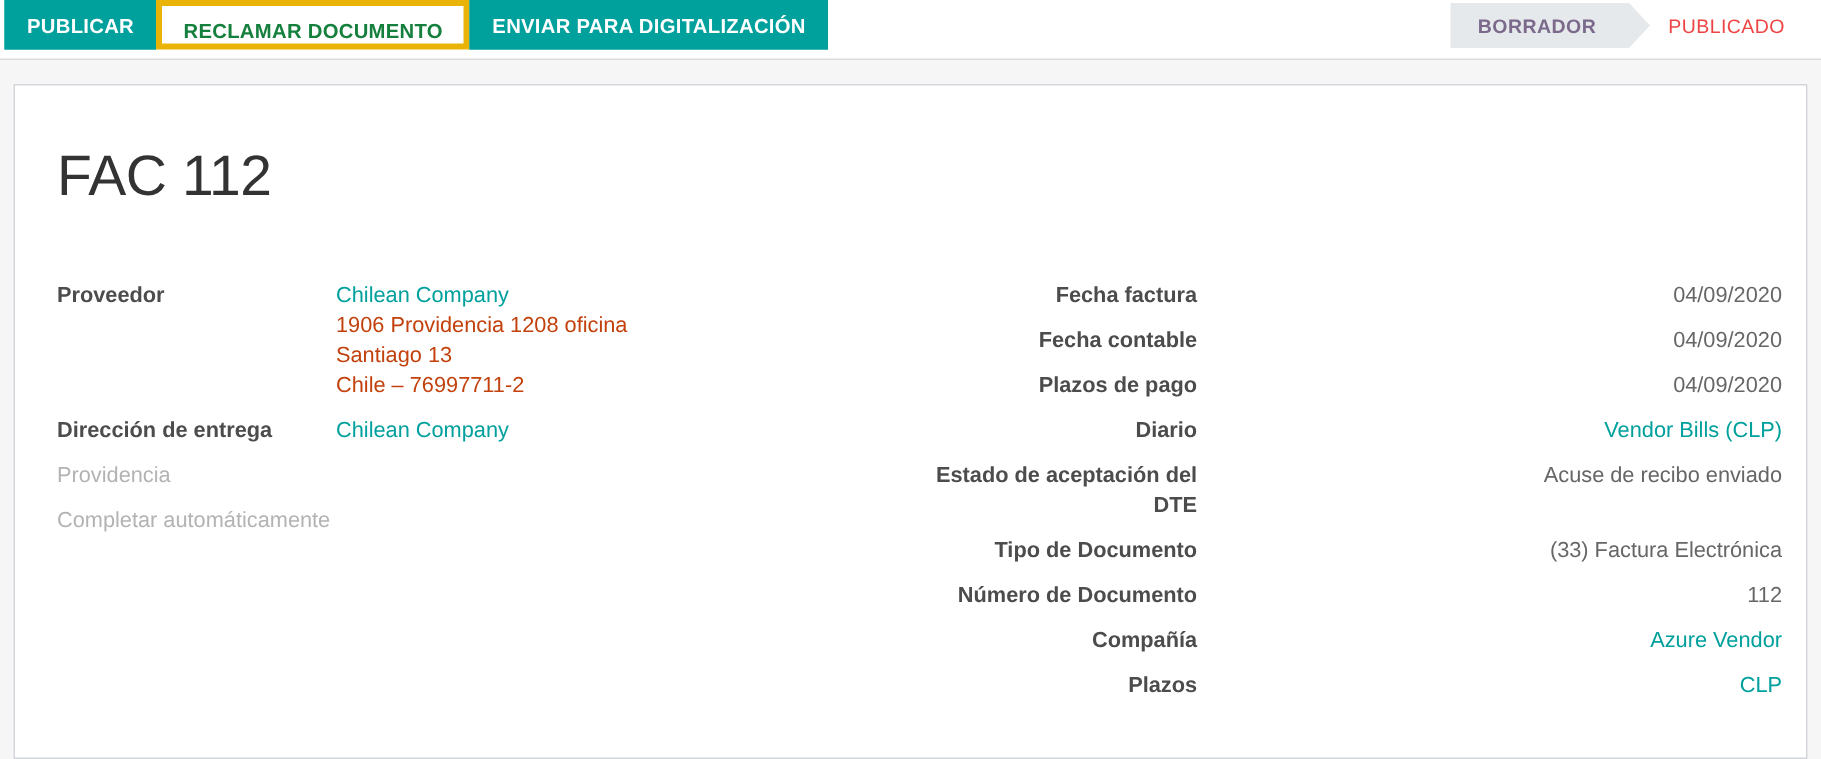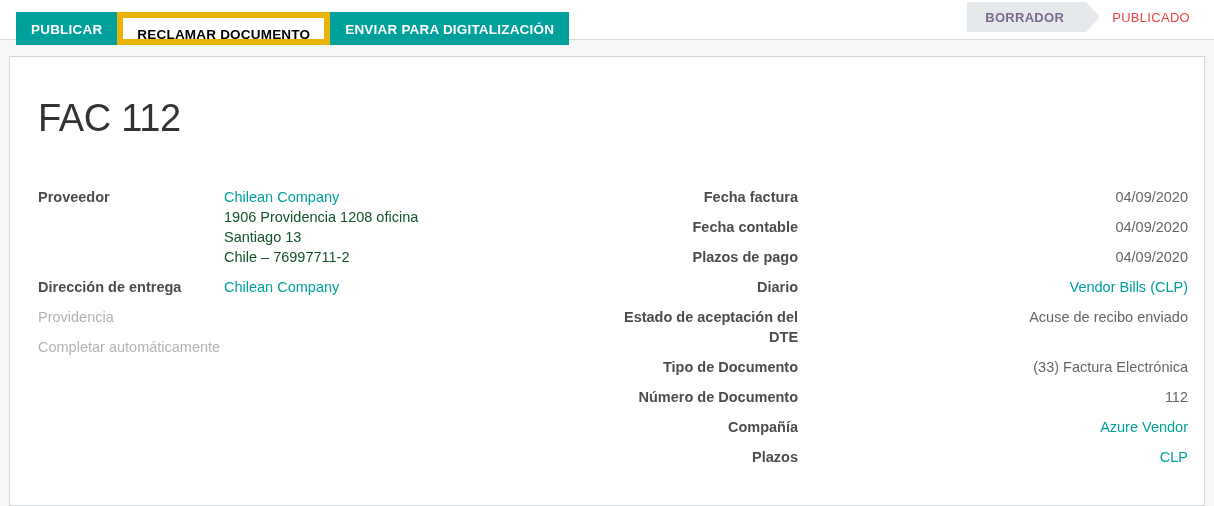--- a/index.html
+++ b/index.html
@@ -18,26 +18,25 @@
   
   .control-panel {
     position: relative;
     height: 40px;
     background: #ffffff;
     border-bottom: 1px solid #d8dadd;
     box-sizing: border-box;
   }
   .statusbar-buttons {
     position: absolute;
-    left: 16px;
+    left: 3px;
     top: 0;
     display: flex;
     align-items: flex-end;
     height: 33px;
-    margin-top: 12px;
   }
   .btn {
     height: 33px;
     line-height: 33px;
     padding: 0 14px;
     font-size: 13.5px;
     font-weight: bold;
     letter-spacing: 0.2px;
     text-transform: uppercase;
     white-space: nowrap;
@@ -53,22 +52,22 @@
     color: #ffffff;
     border-color: #00a09d;
   }
   .btn-link {
     background: transparent;
     color: #00a09d;
     border-color: transparent;
   }
   .btn-outline-danger {
     background: #ffffff;
-    color: #000000;
-    border: 6px solid #eab308;
+    color: #15803d;
+    border: 4px solid #eab308;
   }
 
   
   .status-ribbon {
     position: absolute;
     right: 8px;
     top: 2px;
     display: flex;
     align-items: stretch;
     height: 30px;
@@ -169,21 +168,21 @@
   .left  td.f-label { width: 186px; }
   .right td.f-label { width: 186px; }
 
   .link {
     color: #00a09d;
     cursor: pointer;
     text-decoration: none;
   }
   .addr-line {
     display: block;
-    color: #14532d;
+    color: #c2410c;
   }
 </style>
 </head>
 <body>
 
 <div class="control-panel">
 
   <div class="statusbar-buttons">
     <button class="btn btn-primary">PUBLICAR</button>
 

